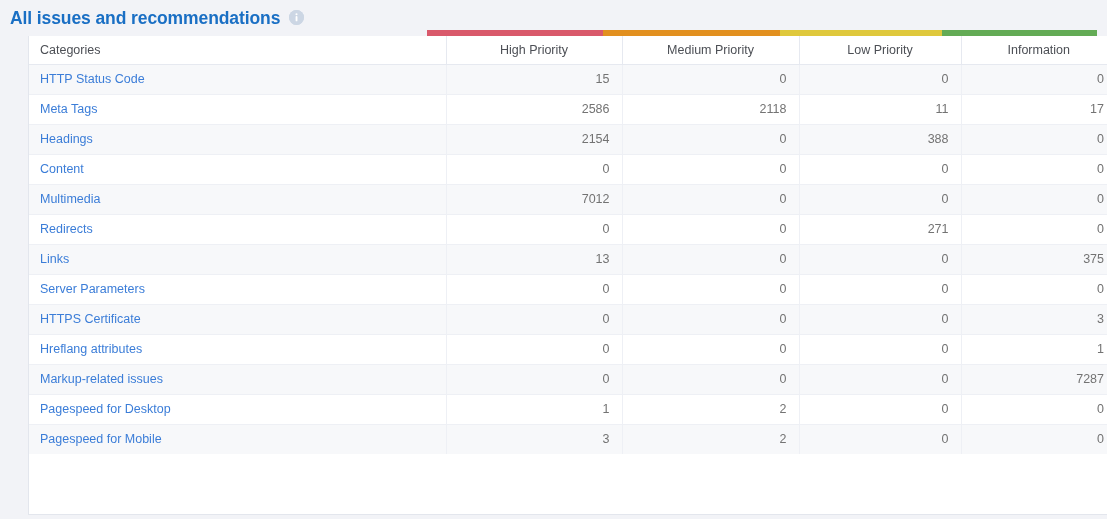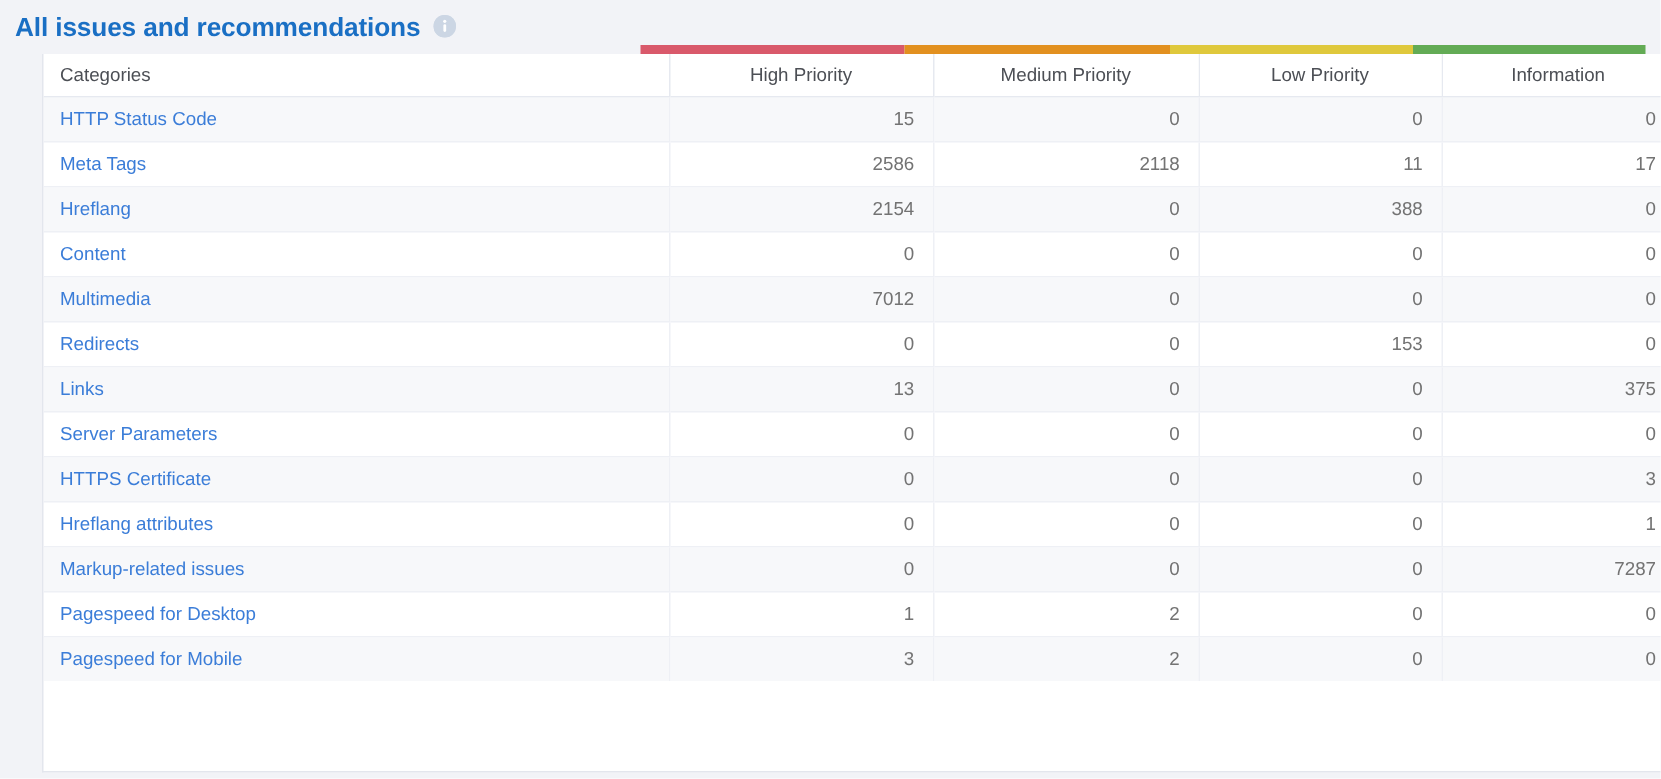--- a/index.html
+++ b/index.html
@@ -196,21 +196,21 @@
             <td class="num">0</td>
           </tr>
           <tr>
             <td class="cat"><a href="#">Meta Tags</a></td>
             <td class="num">2586</td>
             <td class="num">2118</td>
             <td class="num">11</td>
             <td class="num">17</td>
           </tr>
           <tr>
-            <td class="cat"><a href="#">Hreflang</a></td>
+            <td class="cat"><a href="#">Headings</a></td>
             <td class="num">2154</td>
             <td class="num">0</td>
             <td class="num">388</td>
             <td class="num">0</td>
           </tr>
           <tr>
             <td class="cat"><a href="#">Content</a></td>
             <td class="num">0</td>
             <td class="num">0</td>
             <td class="num">0</td>
@@ -220,21 +220,21 @@
             <td class="cat"><a href="#">Multimedia</a></td>
             <td class="num">7012</td>
             <td class="num">0</td>
             <td class="num">0</td>
             <td class="num">0</td>
           </tr>
           <tr>
             <td class="cat"><a href="#">Redirects</a></td>
             <td class="num">0</td>
             <td class="num">0</td>
-            <td class="num">153</td>
+            <td class="num">271</td>
             <td class="num">0</td>
           </tr>
           <tr>
             <td class="cat"><a href="#">Links</a></td>
             <td class="num">13</td>
             <td class="num">0</td>
             <td class="num">0</td>
             <td class="num">375</td>
           </tr>
           <tr>

